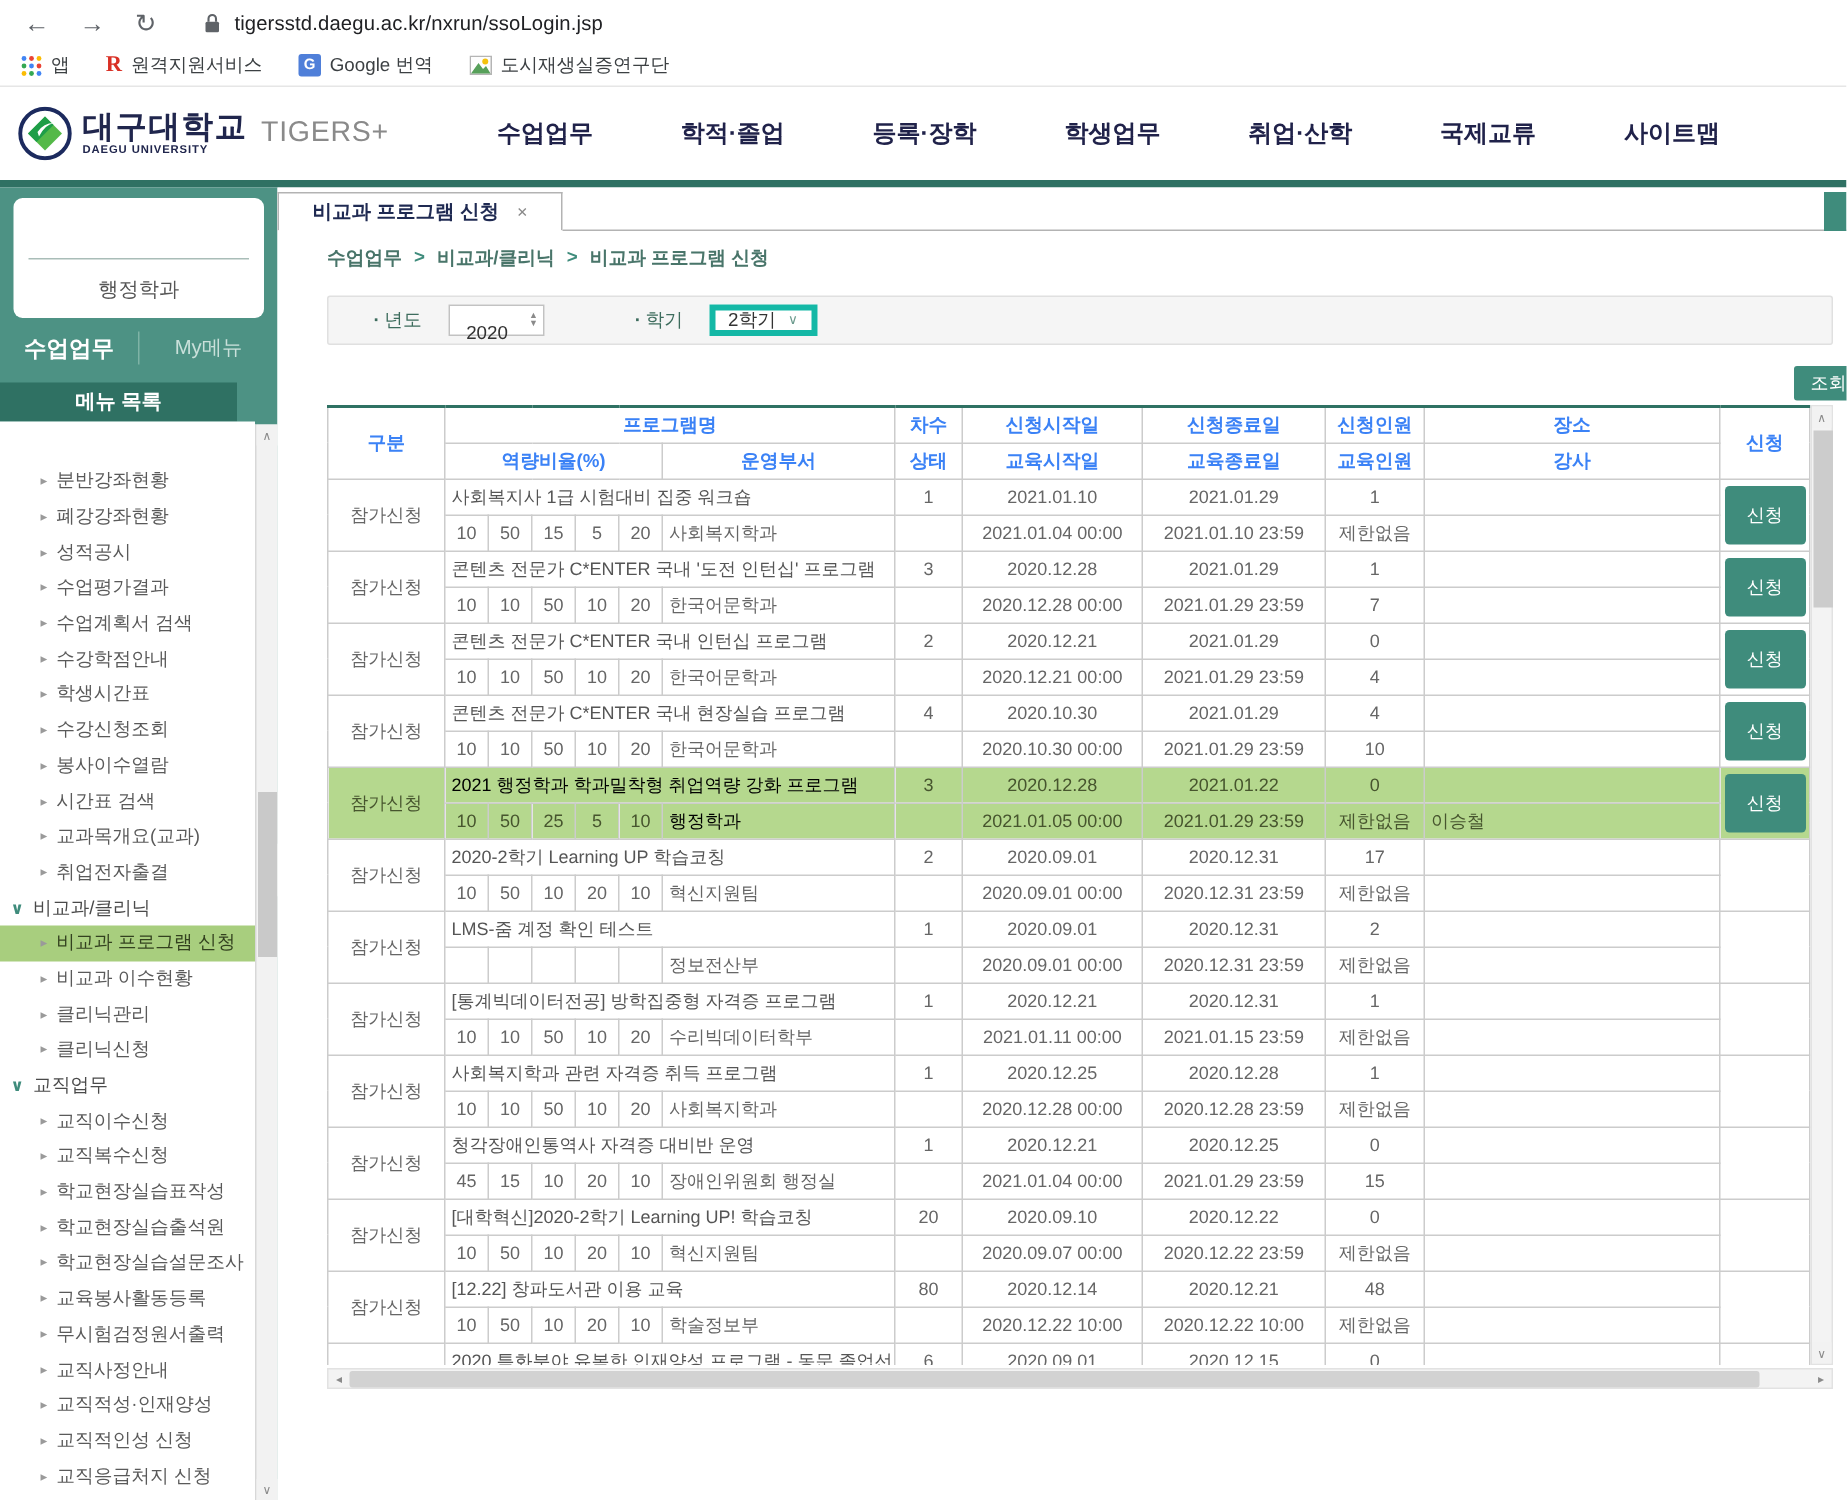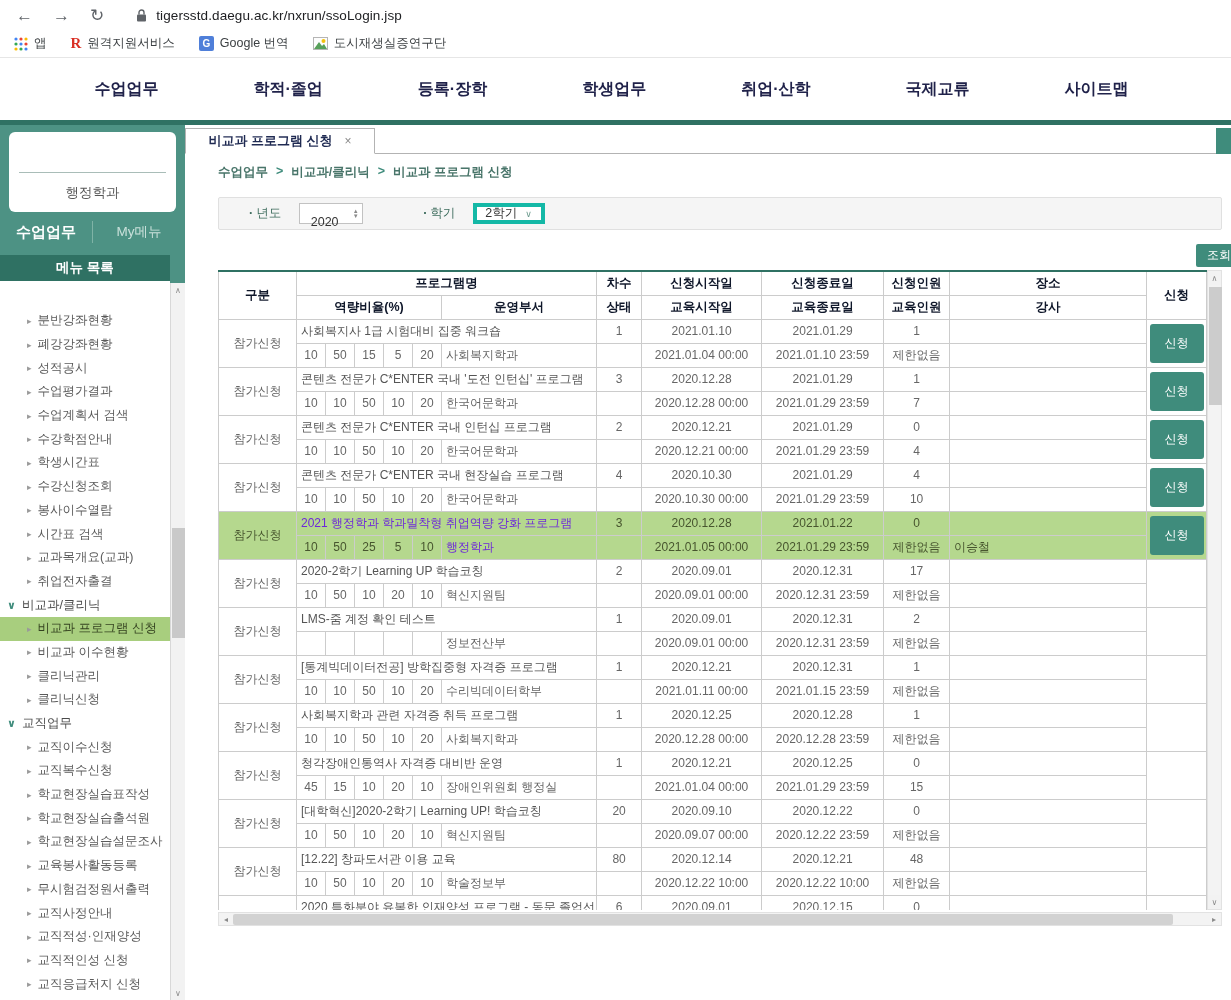--- a/index.html
+++ b/index.html
@@ -32,21 +32,21 @@
   .teal-strip { position:absolute; top:120px; left:0; width:100%; height:5px; background:#2f7163; }
   
   .sidebar { position:absolute; top:125px; left:0; width:185px; height:875px; background:#4d9284; }
   .profile-card { position:absolute; top:7px; left:9px; width:167px; height:80px; background:#fff; border-radius:6px; }
   .profile-divider { position:absolute; top:40px; left:10px; width:147px; border-top:1px solid #a9bdb8; }
   .profile-dept { position:absolute; top:52px; width:100%; text-align:center; font-size:13.5px; color:#555; }
   .side-tabs { position:absolute; top:87px; left:0; width:185px; height:40px; display:flex; align-items:center; }
   .side-tab-left { flex:1; text-align:center; color:#fff; font-weight:bold; font-size:15px; cursor:pointer; }
   .side-tab-divider { width:1px; height:22px; background:#7fb3a6; }
   .side-tab-right { flex:1; text-align:center; color:#c9e0da; font-size:13.5px; cursor:pointer; }
-  .menu-header { position:absolute; top:130px; left:0; width:170px; height:26px; background:#2f7163;
+  .menu-header { position:absolute; top:130px; left:0; width:158px; height:26px; background:#2f7163;
     color:#fff; font-weight:bold; font-size:13.5px; display:flex; align-items:center; justify-content:center; }
   .menu-list { position:absolute; top:156px; left:0; width:170px; height:719px; background:#fff;
     padding-top:28px; overflow:hidden; }
   .menu-item { height:23.7px; display:flex; align-items:center; font-size:12.5px; color:#5a5a5a; cursor:pointer; white-space:nowrap; }
   .menu-item.group { padding-left:7px; color:#4a4a4a; }
   .menu-item.child { padding-left:27px; }
   .menu-item.selected { background:#a8ce7e; color:#33411f; }
   .mi-arrow { margin-right:6px; font-size:9px; color:#9a9a9a; }
   .menu-item.group .mi-arrow { color:#3f8c7c; font-size:11px; font-weight:bold; }
   .side-scrollbar { position:absolute; top:158px; right:0; width:15px; height:717px; background:#f2f2f2; border-left:1px solid #d8d8d8; }
@@ -81,30 +81,30 @@
   .select-value { flex:1; text-align:center; font-size:12.5px; color:#333; }
   .select-arrow { width:16px; font-size:9px; color:#6b9a8d; }
   .search-btn { position:absolute; top:119px; left:991px; width:46px; height:23px; background:#3f8c7c;
     color:#fff; font-size:12px; display:flex; align-items:center; justify-content:center;
     border:none; border-radius:2px; cursor:pointer; font-family:inherit;margin-left:20px; }
   
   .table-wrap { position:absolute; top:145px; left:33px; width:1004px; height:640px; overflow:hidden; }
   table.programs { border-collapse:collapse; table-layout:fixed; width:988px; }
   .programs th, .programs td { border:1px solid #ccc; height:24px; padding:0 4px; text-align:center;
     font-size:12px; color:#666; overflow:hidden; white-space:nowrap; }
-  .programs thead th { color:#0f172a; font-size:12.5px; font-weight:bold; background:#fff; }
+  .programs thead th { color:#3b82f6; font-size:12.5px; font-weight:bold; background:#fff; }
   .programs thead tr:first-child th { border-top:2px solid #2f7163; }
   .programs td.name { text-align:left; color:#555; }
   .programs td.dept { text-align:left;margin-left:17px; }
   .programs td.instr { text-align:left; }
   .programs td.btncell { border-left:1px solid #ccc; padding:0; }
   .apply-btn { width:54px; height:39px; background:#3f8c7c; color:#fff; border:none; border-radius:3px;
     font-size:12px; cursor:pointer; font-family:inherit; }
   tr.hl td { background:#b5d88e; color:#47552e; }
-  tr.hl td.name, tr.hl td.dept { color:#6d28d9; }
+  tr.hl td.name, tr.hl td.dept { color:#000000; }
   .v-scroll { position:absolute; top:0; right:0; width:15px; height:640px; background:#f3f3f3; border:1px solid #e2e2e2; }
   .v-thumb { position:absolute; top:16px; left:1px; width:13px; height:118px; background:#cccccc; }
   .v-scroll .scroll-arrow.bottom { position:absolute; bottom:0; left:0; }
   .h-scroll { position:absolute; top:787px; left:33px; width:1004px; height:14px; background:#f3f3f3;
     border:1px solid #e2e2e2; display:flex; align-items:center; }
   .h-arrow { width:14px; text-align:center; font-size:8px; color:#8a8a8a; }
   .h-thumb { position:absolute; left:14px; top:1px; width:940px; height:11px; background:#d2d2d2; border-radius:2px; }
 </style>
 </head>
 <body>
@@ -149,20 +149,35 @@
       <svg width="15" height="13" viewBox="0 0 15 13">
         <rect x="0.5" y="0.5" width="14" height="12" fill="#fdfdfd" stroke="#b5b5b5"></rect>
         <circle cx="10.5" cy="4" r="2" fill="#f4c20d"></circle>
         <path d="M1 12 L6 5 L9 9 L11 7 L14 12 Z" fill="#57a05a"></path>
       </svg>
       <span>도시재생실증연구단</span>
     </div>
   </div>
 
 <div class="site-header">
+  <div class="logo-wrap">
+    <svg width="36" height="36" viewBox="0 0 36 36">
+      <circle cx="18" cy="18" r="16.5" fill="#fff" stroke="#1c2a5e" stroke-width="2.6"></circle>
+      <g transform="rotate(45 18 18)">
+        <rect x="10" y="10" width="16" height="16" fill="#54b948"></rect>
+        <rect x="10" y="10" width="8" height="16" fill="#1e9e48"></rect>
+      </g>
+      <path d="M14 20 q4 -8 10 -9 q-7 0 -11 6 z" fill="#fff"></path>
+    </svg>
+    <div>
+      <div class="logo-text-ko">대구대학교</div>
+      <div class="logo-text-en">DAEGU UNIVERSITY</div>
+    </div>
+    <span class="logo-brand">TIGERS+</span>
+  </div>
   <nav class="main-nav">
       <div class="nav-item">수업업무</div>
       <div class="nav-item">학적·졸업</div>
       <div class="nav-item">등록·장학</div>
       <div class="nav-item">학생업무</div>
       <div class="nav-item">취업·산학</div>
       <div class="nav-item">국제교류</div>
       <div class="nav-item">사이트맵</div>
     </nav>
 </div>

